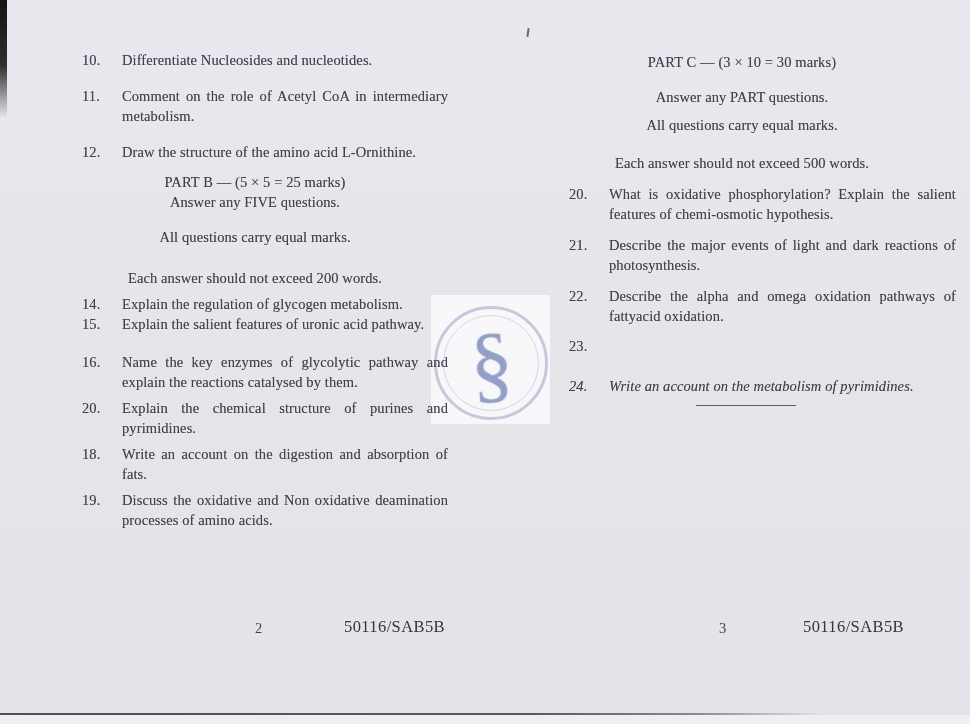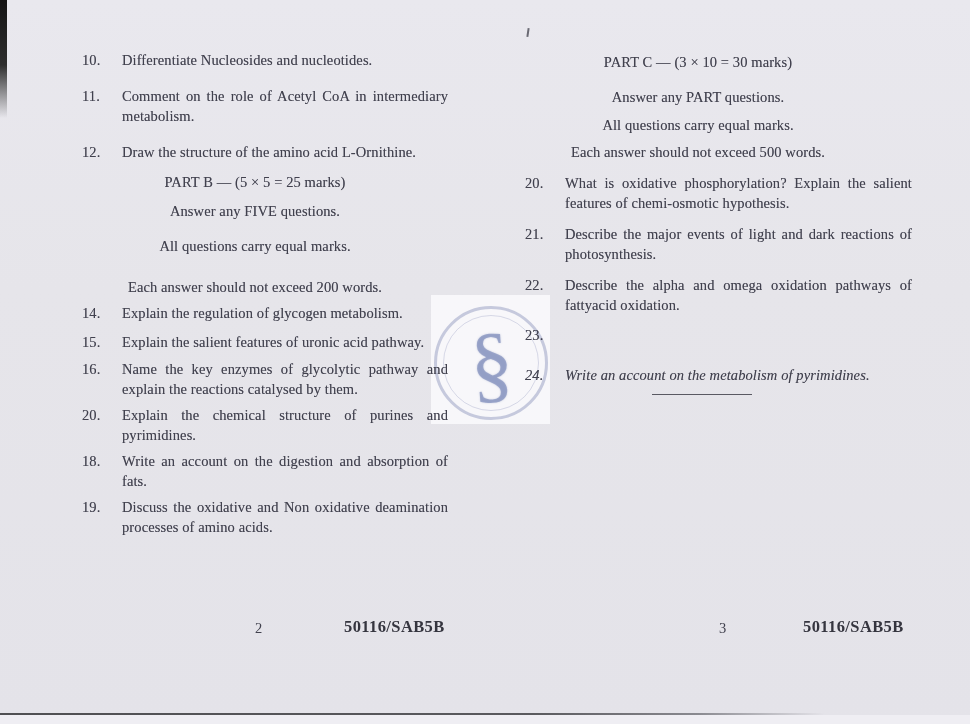--- a/index.html
+++ b/index.html
@@ -21,32 +21,32 @@
     background:rgba(250,250,253,0.85);z-index:0;}
   .wm-ring{position:absolute;left:434px;top:306px;width:108px;height:108px;border-radius:50%;
     border:3px solid rgba(148,156,192,0.5);z-index:0;display:flex;align-items:center;justify-content:center;}
   .wm-ring-inner{position:absolute;inset:6px;border-radius:50%;border:1px solid rgba(148,156,192,0.35);}
   .wm-glyph{font-size:86px;line-height:1;color:rgba(106,122,176,0.55);transform:rotate(-4deg);
     text-shadow:0 0 2px rgba(106,122,176,0.35);font-family:"Liberation Serif",serif;}
   
   .col{position:absolute;top:44px;z-index:1;font-size:14.5px;line-height:20px;letter-spacing:0.1px;
     text-shadow:0 0 0.5px rgba(62,62,78,0.45);}
   .col-left{left:62px;width:386px;}
-  .col-right{left:520px;width:392px;}
+  .col-right{left:564px;width:392px;}
   .q{display:flex;}
   .qn{flex:0 0 40px;padding-left:20px;box-sizing:content-box;}
   .col-right .qn{padding-left:5px;}
   .qt{flex:1;text-align:justify;}
   .ctr{text-align:center;}
-  .col-right .ctr{padding-right:36px;}.m6{margin-top:6px;}.m7{margin-top:7px;}.m8{margin-top:8px;}
-  .m9{margin-top:9px;}.m10{margin-top:10px;}.m11{margin-top:11px;}.m12{margin-top:20px;font-style:italic;}.m15{margin-top:15px;}.m16{margin-top:16px;}.m21{margin-top:21px;}
+  .col-right .ctr{padding-right:36px;}.m6{margin-top:6px;}.m7{margin-top:18px;}.m8{margin-top:8px;}
+  .m9{}.m10{margin-top:10px;}.m11{margin-top:11px;}.m12{margin-top:20px;font-style:italic;}.m15{margin-top:15px;}.m16{margin-top:16px;}.m21{margin-top:21px;}
   .end-rule{margin:9px 0 0 132px;width:100px;border-top:1.6px solid #595962;}
   
   .pgnum{position:absolute;top:620px;font-size:14.5px;z-index:1;}
-  .pcode{position:absolute;top:617px;font-size:16.5px;font-weight:700;letter-spacing:0.4px;color:#35353f;z-index:1;}
+  .pcode{position:absolute;top:617px;font-size:16.5px;font-weight:400;letter-spacing:0.4px;color:#35353f;z-index:1;}
   .pg2{left:255px;} .code2{left:344px;}
   .pg3{left:719px;} .code3{left:803px;}
 </style>
 </head>
 <body>
 
 <div class="scan">
 
   <div class="edge-left"></div>
   <div class="bottom-strip"></div>

